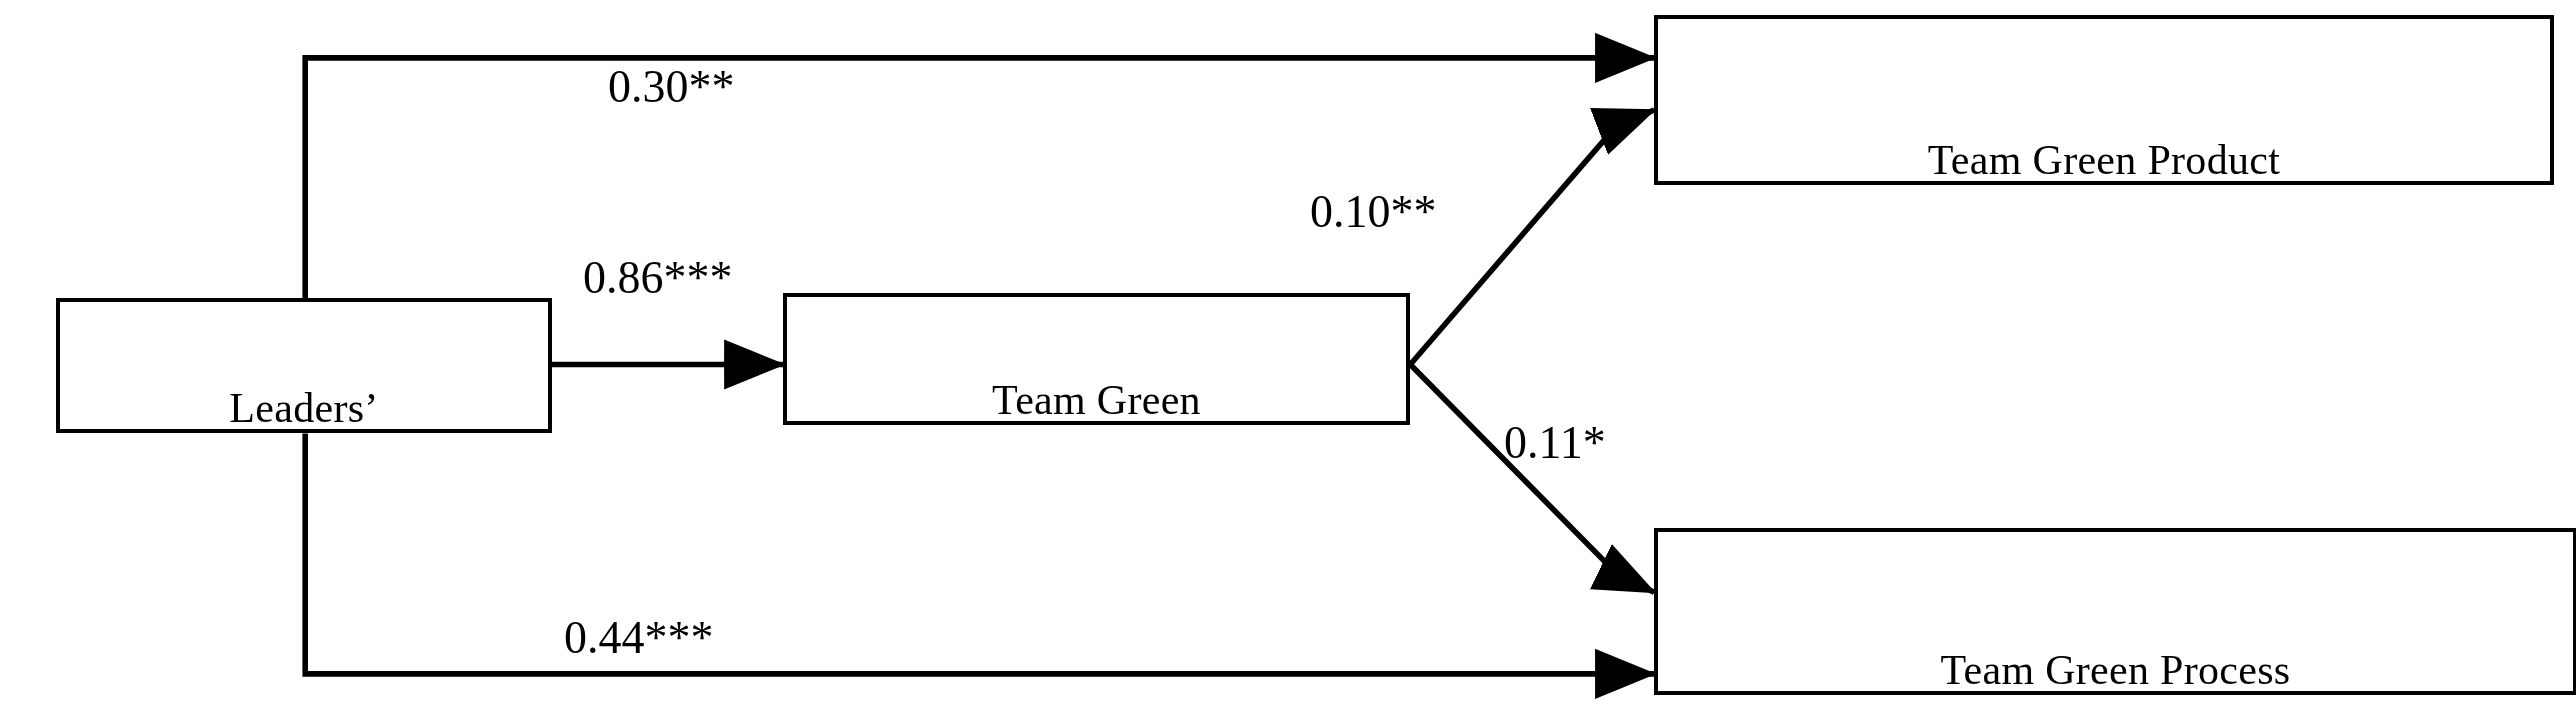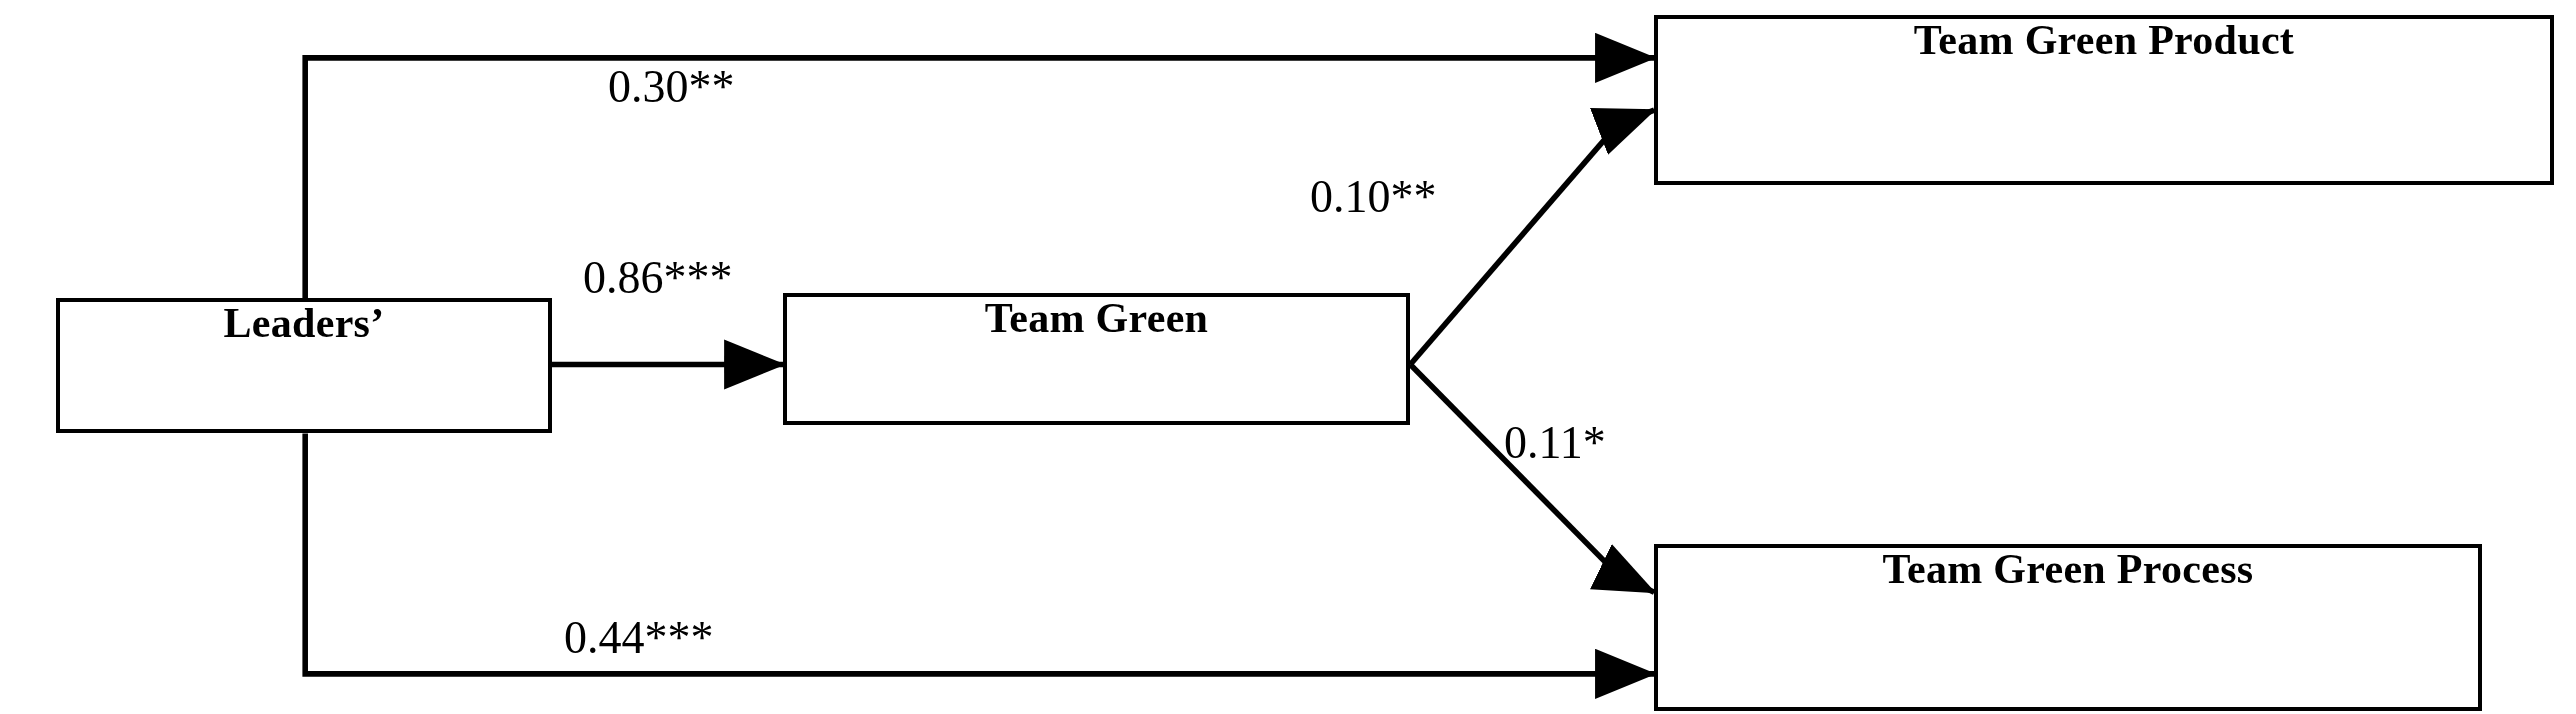--- a/index.html
+++ b/index.html
@@ -23,23 +23,22 @@
     left: 0;
     width: 2576px;
     height: 715px;
   }
   .node-box {
     position: absolute;
     box-sizing: border-box;
     background: #ffffff;
     border: 4.9px solid #000000;
     display: flex;
-    align-items: flex-start;
+    align-items: flex-end;
     justify-content: center;
-    font-weight: bold;
   }
   .node-label {
     font-family: "Liberation Serif", "DejaVu Serif", serif;
     font-size: 42px;
     color: #000000;
     line-height: 1;
     white-space: nowrap;
     letter-spacing: 0.3px;
   }
   .path-label {
@@ -47,21 +46,21 @@
     font-family: "Liberation Serif", "DejaVu Serif", serif;
     font-size: 46px;
     color: #000000;
     white-space: nowrap;
     line-height: 1;
   }
   
   #node-leaders      { left: 56px;   top: 298px; width: 496px;  height: 135px; }
   #node-team-green   { left: 783px; top: 293px; width: 627px;  height: 132px; }
   #node-green-product{ left: 1654px; top: 15.3px;  width: 900px; height: 170px; }
-  #node-green-process{ left: 1654px; top: 544px; width: 828px; height: 167px; }
+  #node-green-process{ left: 1654px; top: 528px; width: 923px; height: 167px; }
 </style>
 </head>
 <body>
 
 <div id="diagram-root">
 
   <svg id="path-diagram-svg" viewBox="0 0 3697 1026" xmlns="http://www.w3.org/2000/svg">
     <defs>
       <marker id="arrowhead" markerWidth="11" markerHeight="9" refX="10.6" refY="4.5" orient="auto" markerUnits="strokeWidth">
         <path d="M0,0 L11,4.5 L0,9 z" fill="#000000"></path>
@@ -107,20 +106,20 @@
   </div>
 
   <div class="node-box" id="node-green-process">
     <span class="node-label">Team Green Process</span>
   </div>
 
   <div class="path-label" style="left:608px; top:64px;">0.30**</div>
 
   <div class="path-label" style="left:557px; top:255px;margin-left:26px;">0.86***</div>
 
-  <div class="path-label" style="left:1310px; top:174px;">0.10**</div>
+  <div class="path-label" style="left:1310px; top:189px;">0.10**</div>
 
   <div class="path-label" style="left:1504px; top:420px;">0.11*</div>
 
   <div class="path-label" style="left:564px; top:615px;">0.44***</div>
 
 </div>
 
 
 </body></html>

